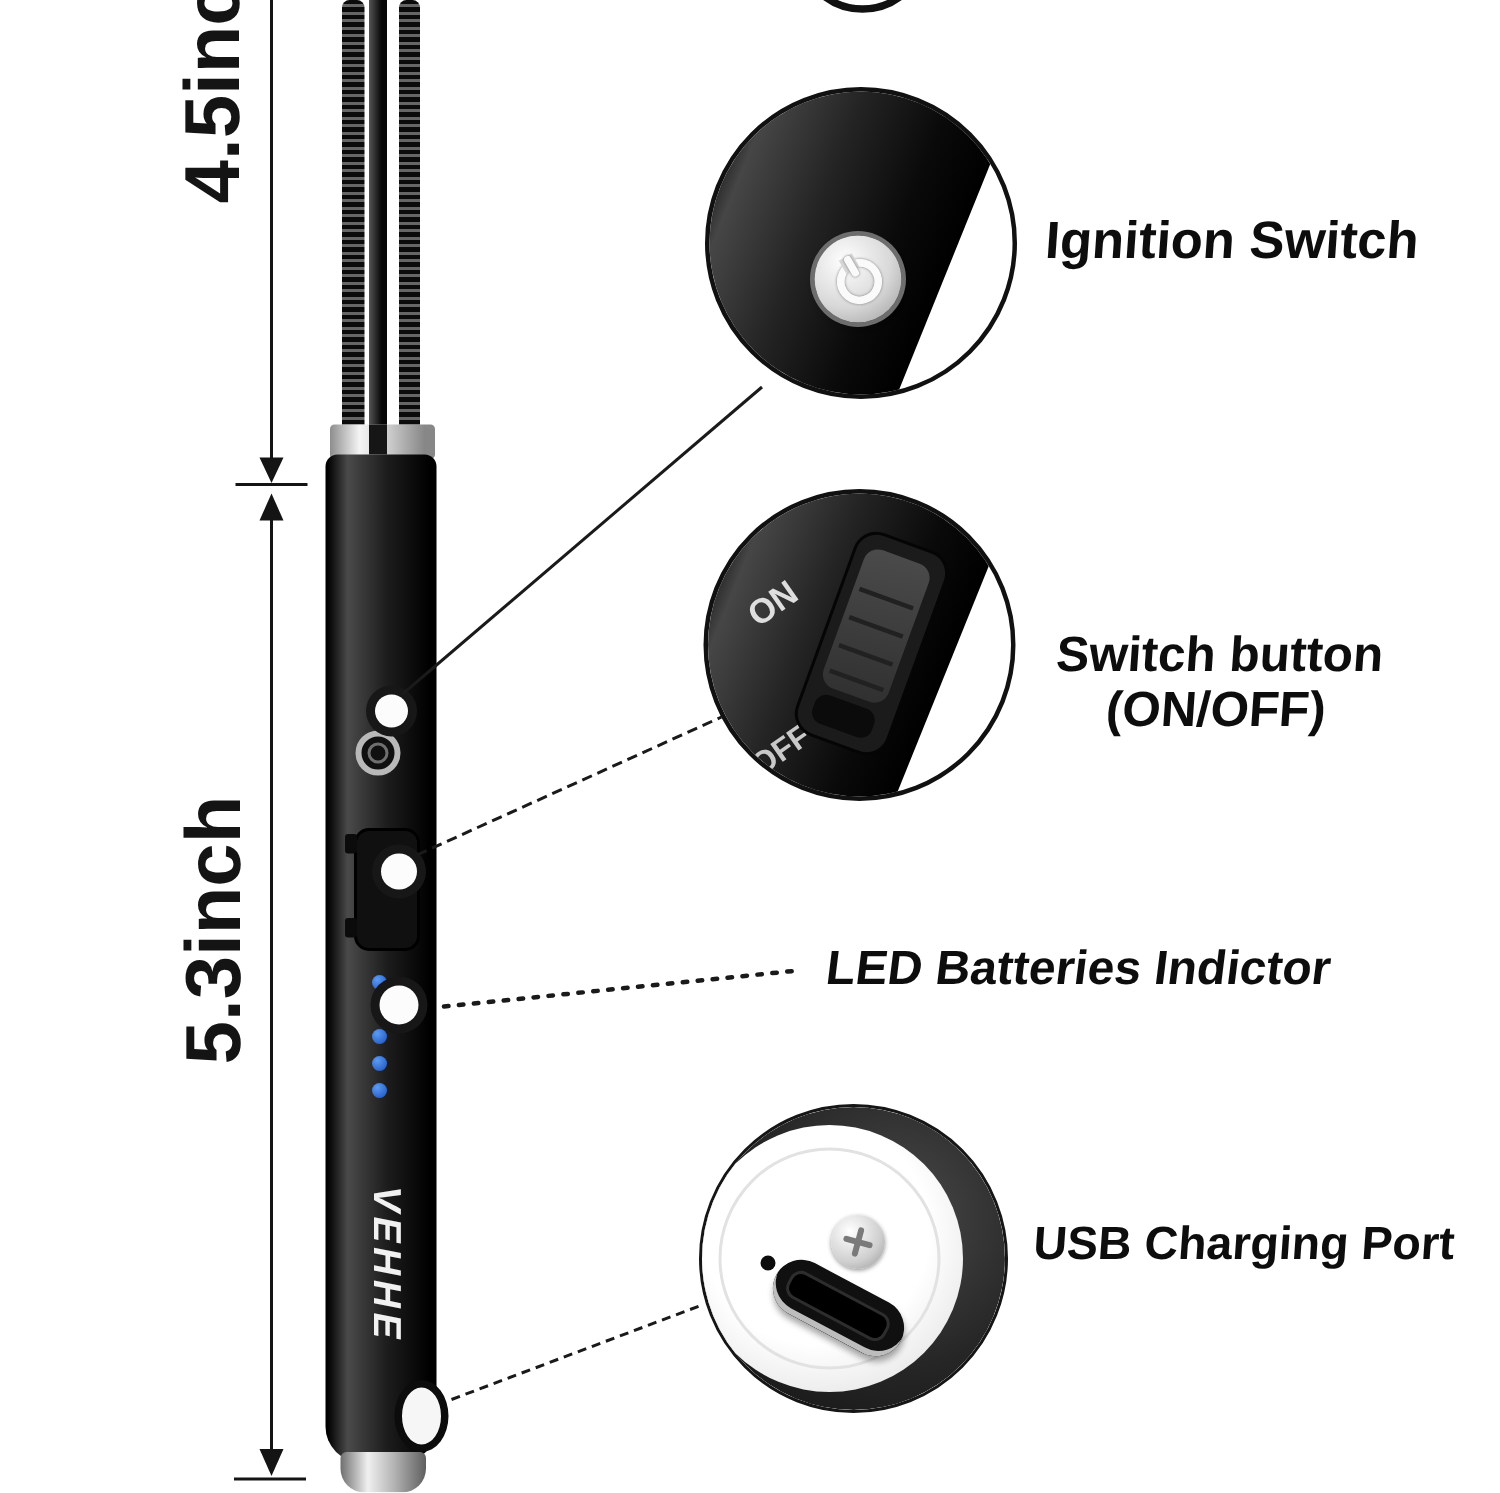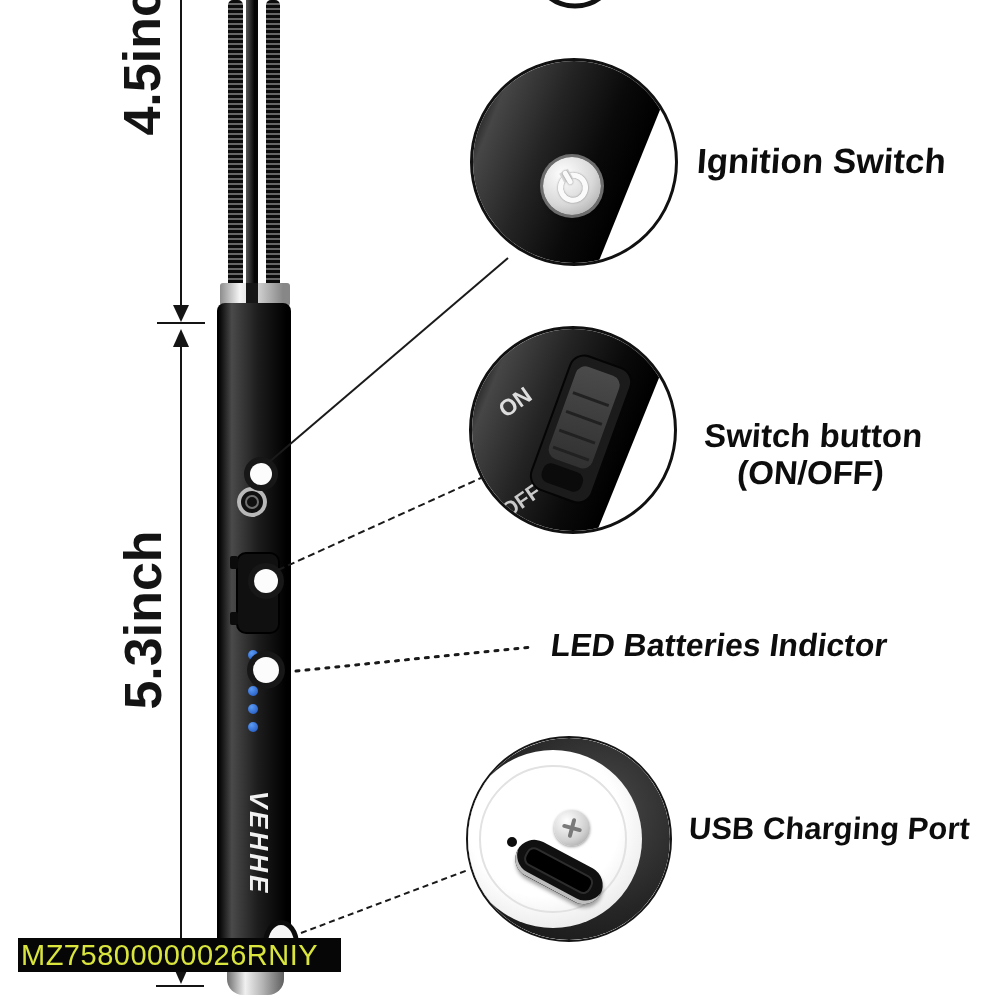--- a/index.html
+++ b/index.html
@@ -192,15 +192,14 @@
   </div>
 
   <div class="lbl lbl-ignition">Ignition Switch</div>
   <div class="lbl lbl-switch">
     <div>Switch button</div>
     <div>(ON/OFF)</div>
   </div>
   <div class="lbl lbl-led">LED Batteries Indictor</div>
   <div class="lbl lbl-usb">USB Charging Port</div>
 
-  <div class="code-bar">MZ75800000026RNIY</div>
 
 </div>
 
 </body></html>

